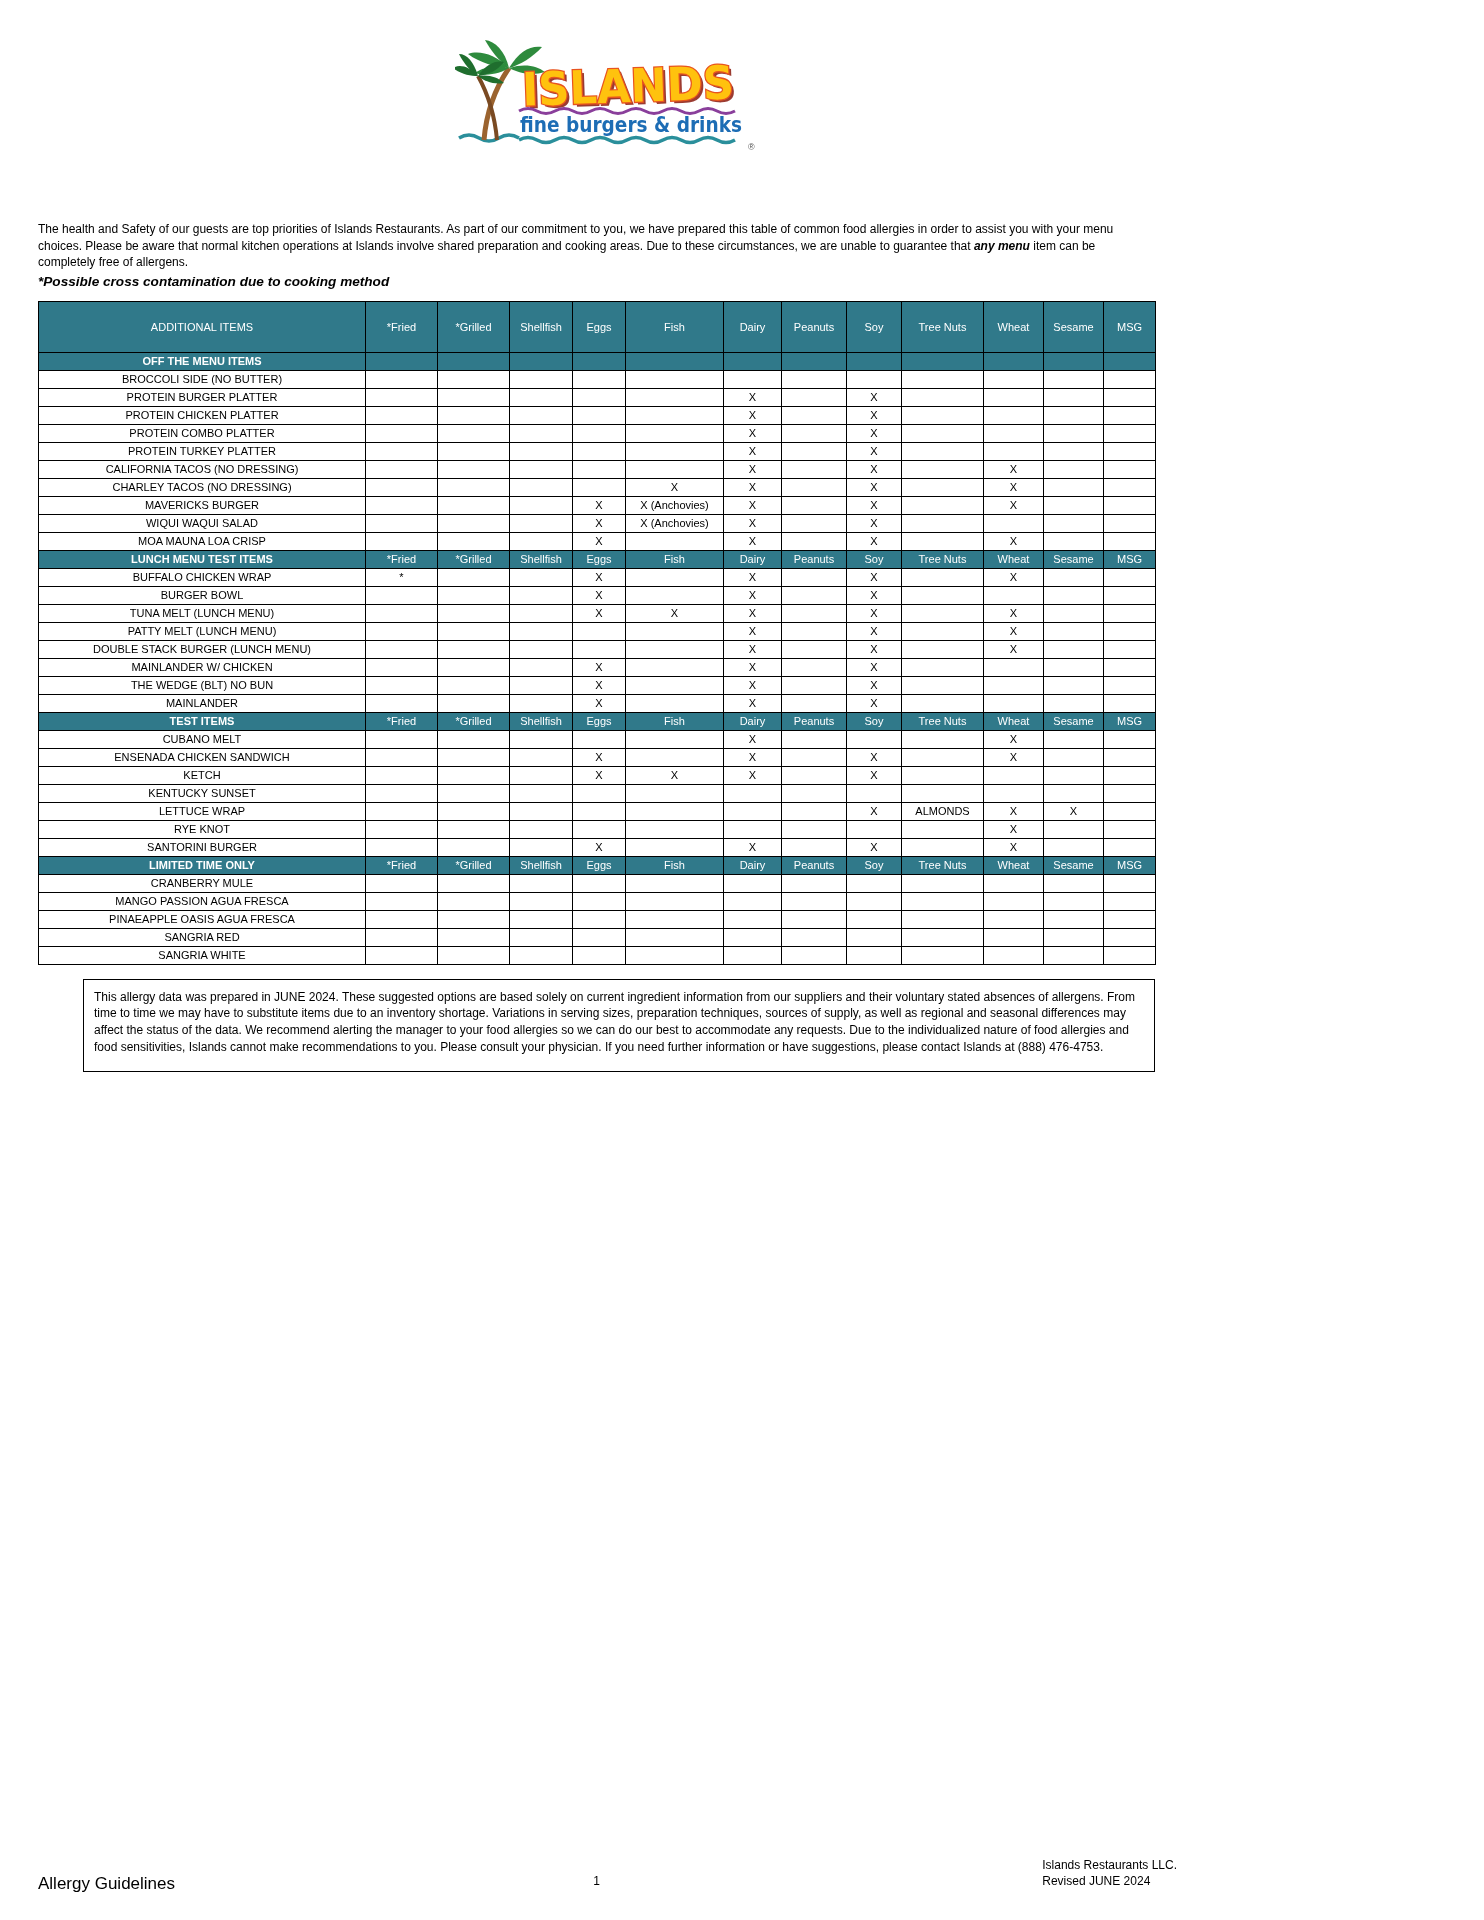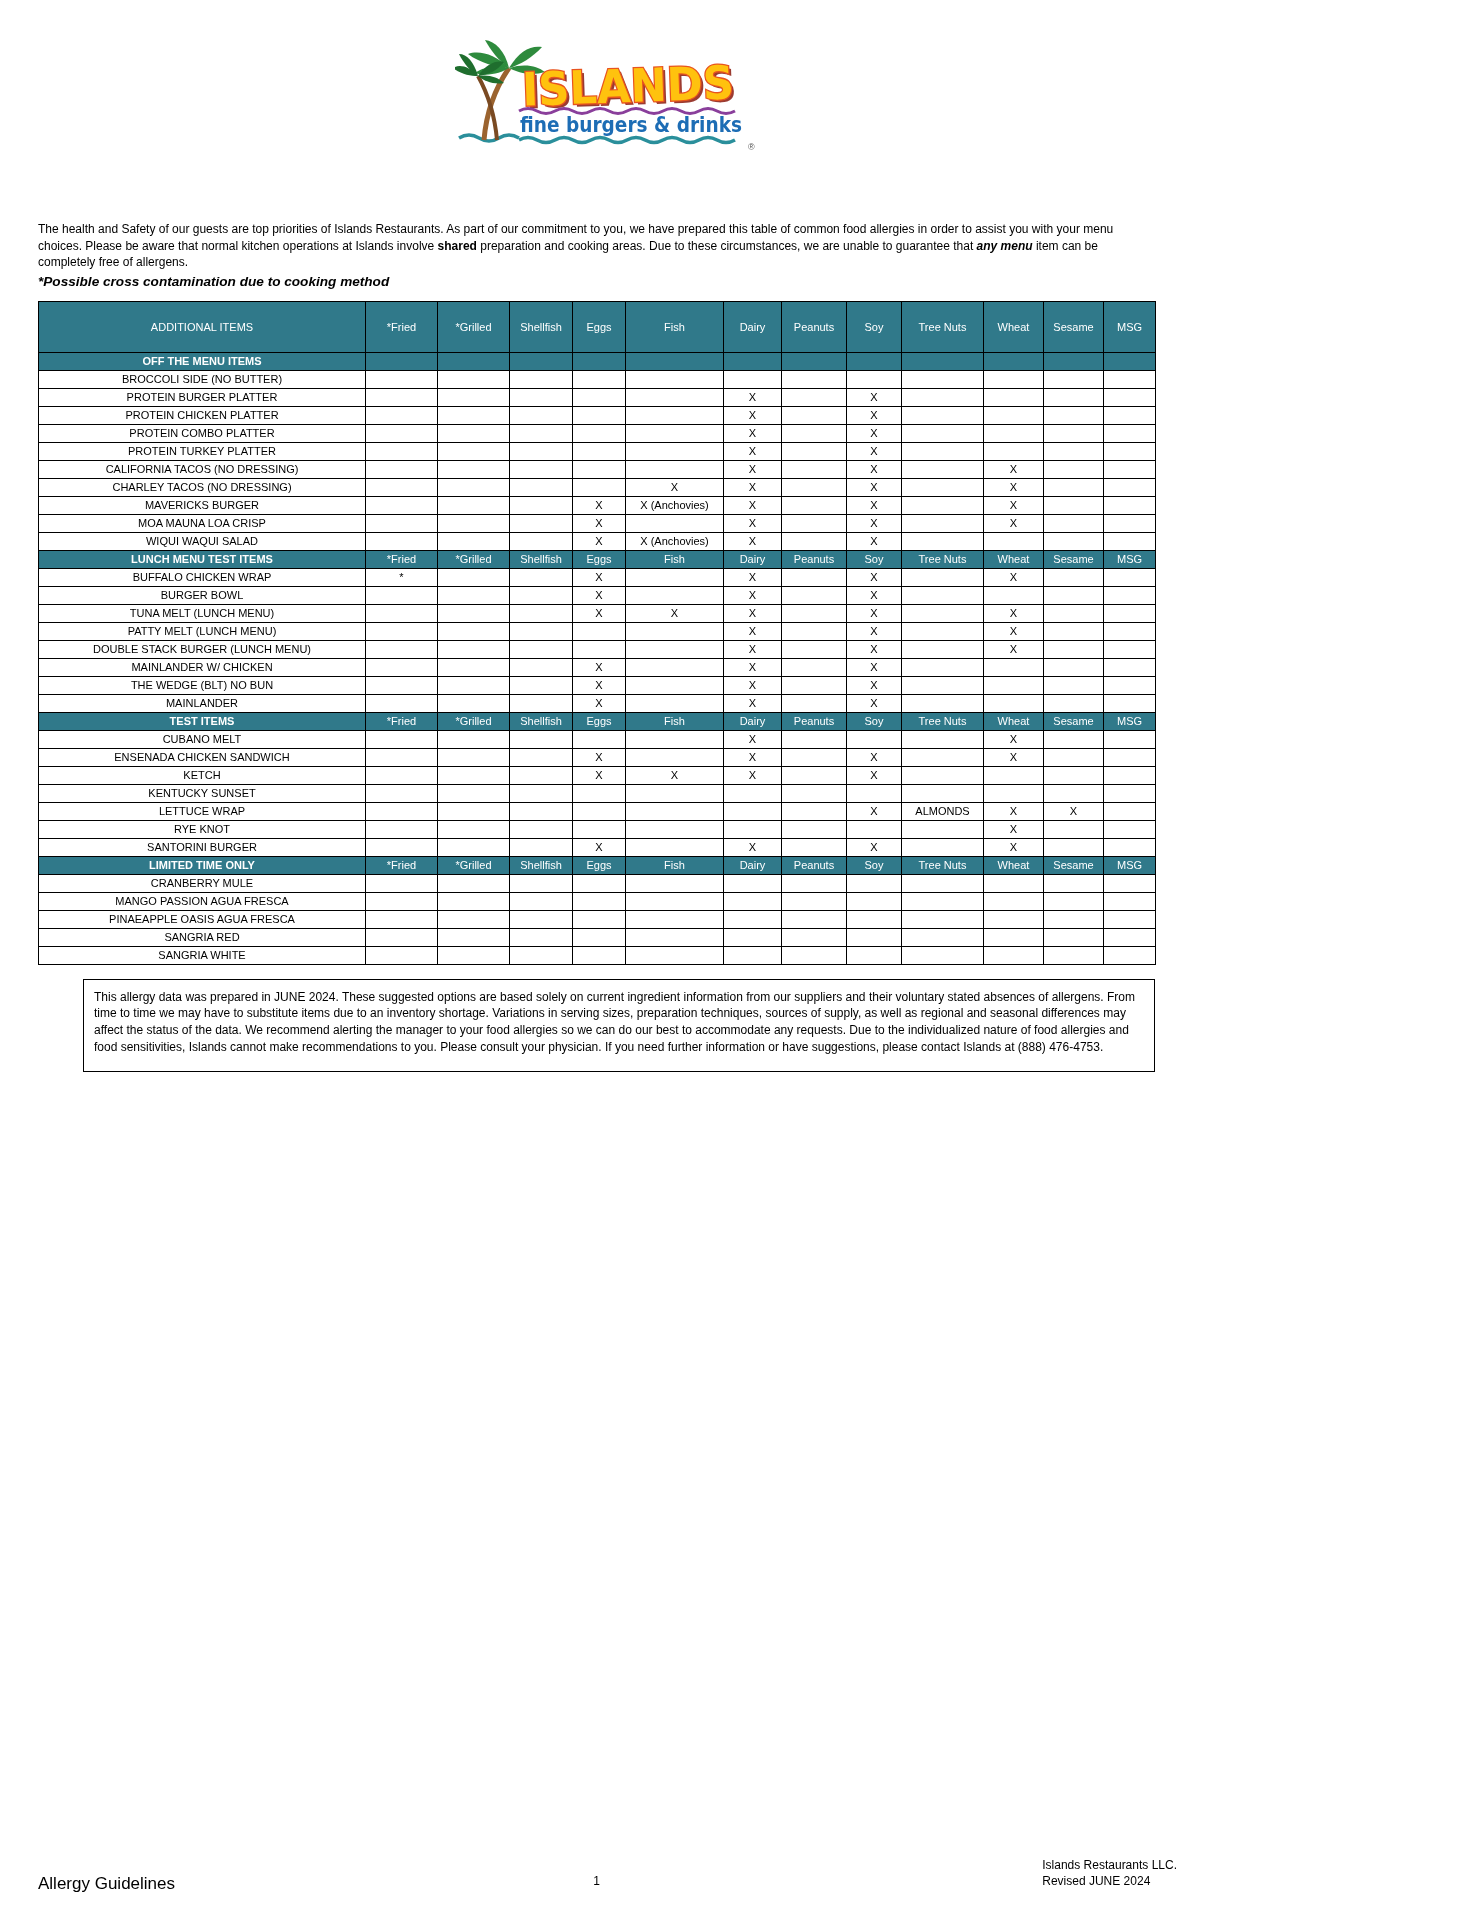--- a/index.html
+++ b/index.html
@@ -24,21 +24,21 @@
     font-family:"DejaVu Sans", sans-serif;
     font-weight:bold; font-size:21px; fill:#1d6db5;
   }
   .wave-purple { fill:none; stroke:#8a3f9b; stroke-width:3px; }
   .wave-teal   { fill:none; stroke:#2a8f9b; stroke-width:3.5px; }
   .reg-mark    { font-size:9px; fill:#555; font-family:"Liberation Sans", sans-serif; }
 
   
   .flow { position:absolute; left:38px; top:221px; width:1117px; }
   .intro { font-size:12px; line-height:16.6px; color:#000; }
-  .intro .b  { font-weight:bold;text-align:center; }
+  .intro .b  { font-weight:normal;text-align:center; }
   .intro .bi { font-weight:bold; font-style:italic; }
   .cross-note {
     margin-top:3px; margin-bottom:12px;
     font-size:13.6px; font-weight:bold; font-style:italic;
   }
 
   
   table.allergen {
     width:100%; border-collapse:collapse; table-layout:fixed;
     border:1.5px solid #000;
@@ -272,46 +272,46 @@
             <td class="mark">X (Anchovies)</td>
             <td class="mark">X</td>
             <td class="mark"></td>
             <td class="mark">X</td>
             <td class="mark"></td>
             <td class="mark">X</td>
             <td class="mark"></td>
             <td class="mark"></td>
           </tr>
           <tr class="data-row">
+            <td class="first">WIQUI WAQUI SALAD</td>
+            <td class="mark"></td>
+            <td class="mark"></td>
+            <td class="mark"></td>
+            <td class="mark">X</td>
+            <td class="mark">X (Anchovies)</td>
+            <td class="mark">X</td>
+            <td class="mark"></td>
+            <td class="mark">X</td>
+            <td class="mark"></td>
+            <td class="mark"></td>
+            <td class="mark"></td>
+            <td class="mark"></td>
+          </tr>
+          <tr class="data-row">
             <td class="first">MOA MAUNA LOA CRISP</td>
             <td class="mark"></td>
             <td class="mark"></td>
             <td class="mark"></td>
             <td class="mark">X</td>
             <td class="mark"></td>
             <td class="mark">X</td>
             <td class="mark"></td>
             <td class="mark">X</td>
             <td class="mark"></td>
             <td class="mark">X</td>
-            <td class="mark"></td>
-            <td class="mark"></td>
-          </tr>
-          <tr class="data-row">
-            <td class="first">WIQUI WAQUI SALAD</td>
-            <td class="mark"></td>
-            <td class="mark"></td>
-            <td class="mark"></td>
-            <td class="mark">X</td>
-            <td class="mark">X (Anchovies)</td>
-            <td class="mark">X</td>
-            <td class="mark"></td>
-            <td class="mark">X</td>
-            <td class="mark"></td>
-            <td class="mark"></td>
             <td class="mark"></td>
             <td class="mark"></td>
           </tr>
           <tr class="header-row section">
             <td class="first">LUNCH MENU TEST ITEMS</td>
             <td>*Fried</td>
             <td>*Grilled</td>
             <td>Shellfish</td>
             <td>Eggs</td>
             <td>Fish</td>

